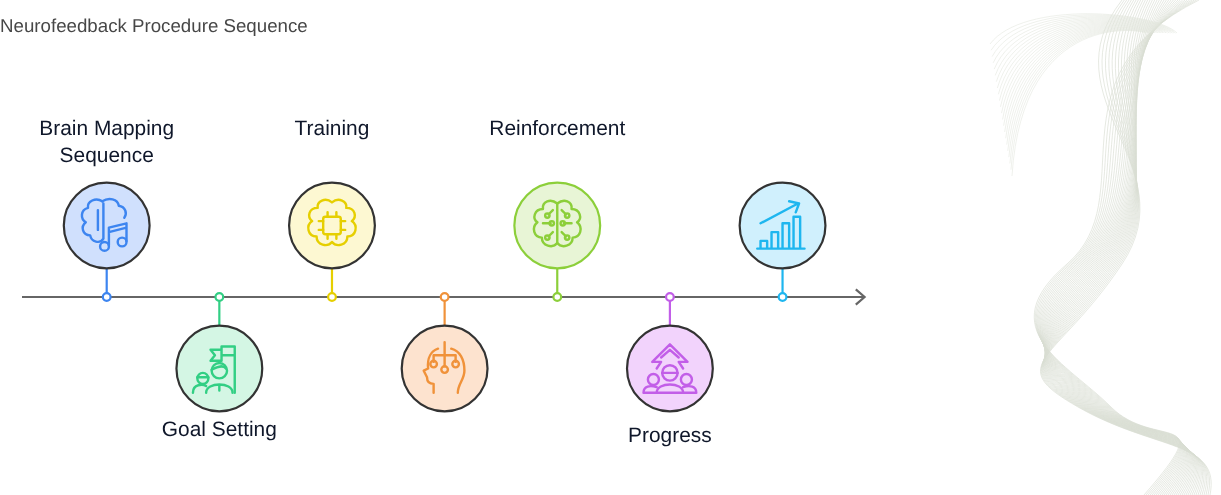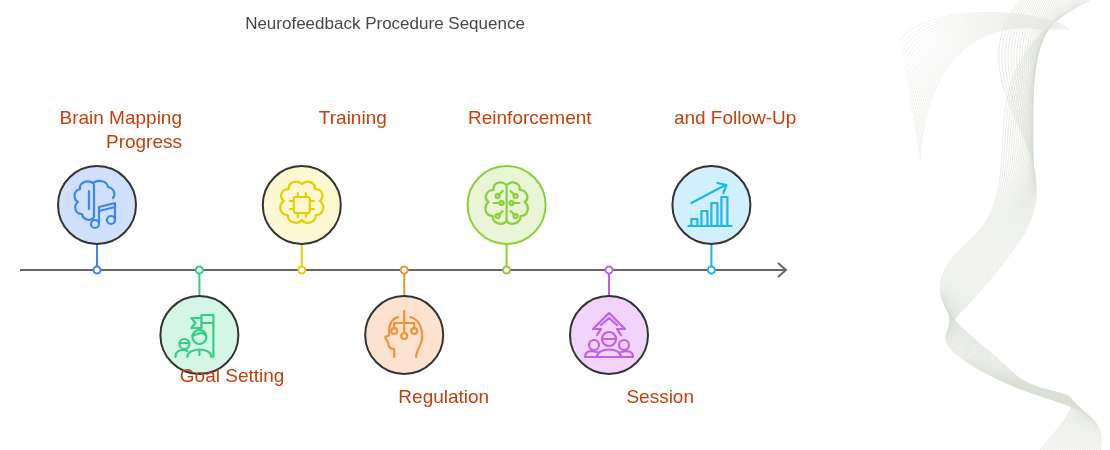--- a/index.html
+++ b/index.html
@@ -1,22 +1,22 @@
 <!DOCTYPE html>
 <html><head>
 <meta charset="utf-8">
 <style>
   html, body { margin: 0; padding: 0; background: #ffffff; }
   body { width: 1110px; height: 450px; position: relative; overflow: hidden;
          font-family: "Liberation Sans", sans-serif; color: #474747; }
-  #title { position: absolute; left: 0; width: 770px; top: 14px; text-align: center;
+  #title { position: absolute; left: 0; width: 770px; top: 14px; text-align: left;
            font-size: 17px; color: #474747; }
   svg#diagram { position: absolute; left: 0; top: 0; }
-  .label { position: absolute; width: 170px; text-align: right; font-size: 19px;
-           line-height: 24px; color: #c2410c; }
+  .label { position: absolute; width: 170px; text-align: center; font-size: 19px;
+           line-height: 24px; color: #0f172a; }
   #deco { position: absolute; right: 0; top: 0; }
 </style>
 </head>
 <body>
 
 <div id="title">Neurofeedback Procedure Sequence</div>
 
 <svg id="deco" width="240" height="450" viewBox="0 0 240 450">
     <path d="M150,0 C80,90 210,150 150,240 S40,330 110,370 S240,400 230,450" fill="none" stroke="#d9ddd3" stroke-width="0.6"></path>
     <path d="M152.12121212121212,0 C85.70336259825096,89.39393939393939 208.78787878787878,150.9090909090909 148.4848484848485,240 S41.81818181818182,330 110.9090909090909,370 S240,399.09090909090907 228.1818181818182,450" fill="none" stroke="#d9ddd3" stroke-width="0.6"></path>
@@ -169,33 +169,31 @@
           <path d="M-20,-2 L14,-20 M6,-22 L15,-20 L12,-12" fill="none"></path>
           <path d="M-20,20 L-20,14 L-14,14 L-14,20 M-10,20 L-10,6 L-4,6 L-4,20 M0,20 L0,-2 L6,-2 L6,20 M10,20 L10,-8 L16,-8 L16,20 M-23,21 L20,21" fill="none"></path>
         </g>
       </g>
     </g>
 </svg>
 
 <div id="labels-layer">
     <div class="label" style="left: 12px; top: 106px;">
       <div>Brain Mapping</div>
-      <div>Progress</div>
+      <div>Sequence</div>
     </div>
-    <div class="label" style="left: 114.4px; top: 364px;">
+    <div class="label" style="left: 114.4px; top: 379px;">
       <div>Goal Setting</div>
     </div>
     <div class="label" style="left: 216.8px; top: 106px;">
       <div>Training</div>
     </div>
     <div class="label" style="left: 319.2px; top: 385px;">
-      <div>Regulation</div>
     </div>
     <div class="label" style="left: 421.6px; top: 106px;">
       <div>Reinforcement</div>
     </div>
     <div class="label" style="left: 524px; top: 385px;">
-      <div>Session</div>
+      <div>Progress</div>
     </div>
     <div class="label" style="left: 626.4px; top: 106px;">
-      <div>and Follow-Up</div>
     </div>
   </div>
 
 </body></html>

